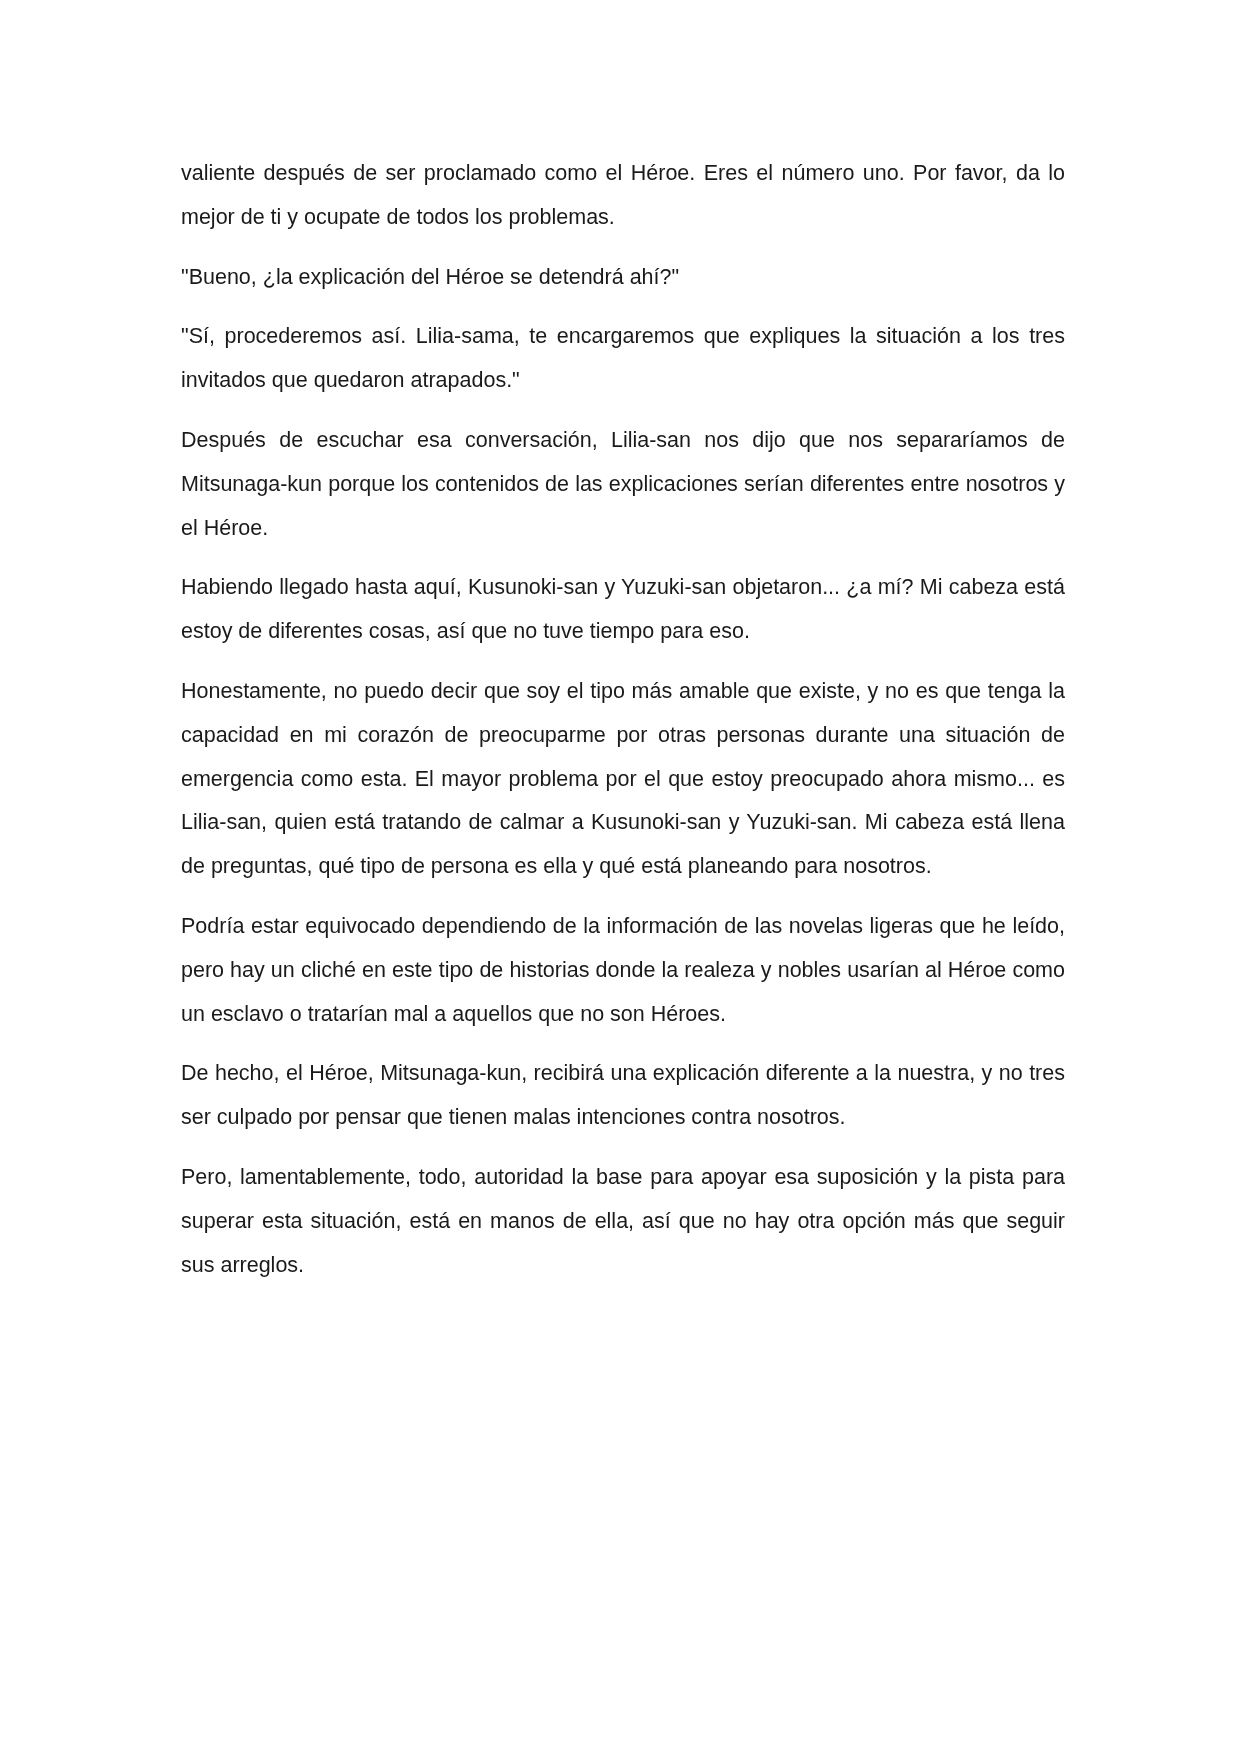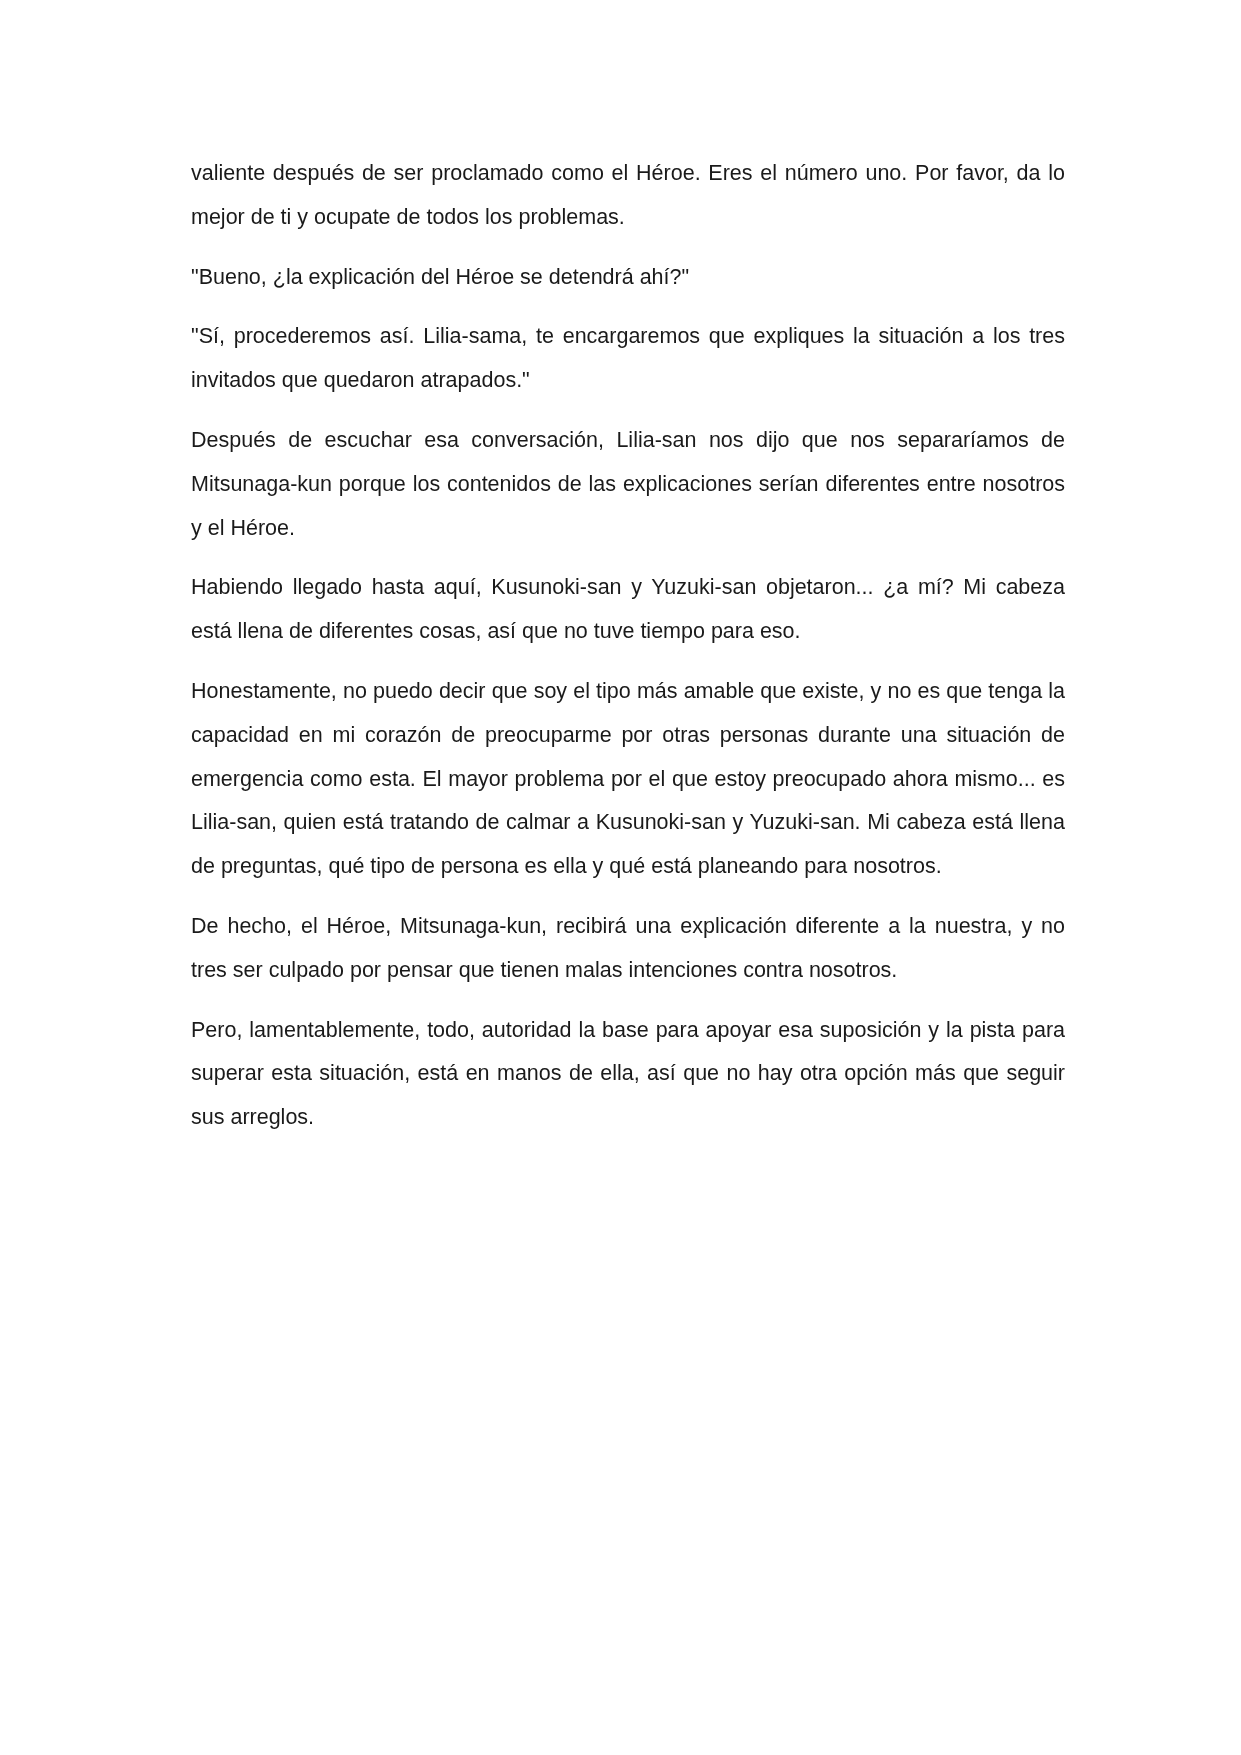--- a/index.html
+++ b/index.html
@@ -8,30 +8,31 @@
     position: absolute;
     left: 177px;
     top: 152px;
     width: 888px;
     font-family: "Liberation Sans", sans-serif;
     font-size: 21.5px;
     line-height: 43.8px;
     color: #1a1a1a;
   }
   .page p {
-    margin: 0 0 16px 14px;
+    margin: 0 0 16px 4px;
     text-align: justify;
     text-align-last: left;
   }
 </style>
 </head>
 <body>
 
 <div class="page">
   <p>valiente después de ser proclamado como el Héroe. Eres el número uno. Por favor, da lo mejor de ti y ocupate de todos los problemas.</p>
   <p>"Bueno, ¿la explicación del Héroe se detendrá ahí?"</p>
   <p>"Sí, procederemos así. Lilia-sama, te encargaremos que expliques la situación a los tres invitados que quedaron atrapados."</p>
   <p>Después de escuchar esa conversación, Lilia-san nos dijo que nos separaríamos de Mitsunaga-kun porque los contenidos de las explicaciones serían diferentes entre nosotros y el Héroe.</p>
-  <p>Habiendo llegado hasta aquí, Kusunoki-san y Yuzuki-san objetaron... ¿a mí? Mi cabeza está llena de diferentes cosas, así que no tuve tiempo para eso.</p>
+  <p>Habiendo llegado hasta aquí, Kusunoki-san y Yuzuki-san objetaron... ¿a mí? Mi cabeza está estoy de diferentes cosas, así que no tuve tiempo para eso.</p>
   <p>Honestamente, no puedo decir que soy el tipo más amable que existe, y no es que tenga la capacidad en mi corazón de preocuparme por otras personas durante una situación de emergencia como esta. El mayor problema por el que estoy preocupado ahora mismo... es Lilia-san, quien está tratando de calmar a Kusunoki-san y Yuzuki-san. Mi cabeza está llena de preguntas, qué tipo de persona es ella y qué está planeando para nosotros.</p>
+  <p>Podría estar equivocado dependiendo de la información de las novelas ligeras que he leído, pero hay un cliché en este tipo de historias donde la realeza y nobles usarían al Héroe como un esclavo o tratarían mal a aquellos que no son Héroes.</p>
   <p>De hecho, el Héroe, Mitsunaga-kun, recibirá una explicación diferente a la nuestra, y no tres ser culpado por pensar que tienen malas intenciones contra nosotros.</p>
   <p>Pero, lamentablemente, todo, autoridad la base para apoyar esa suposición y la pista para superar esta situación, está en manos de ella, así que no hay otra opción más que seguir sus arreglos.</p>
 </div>
 
 </body></html>

